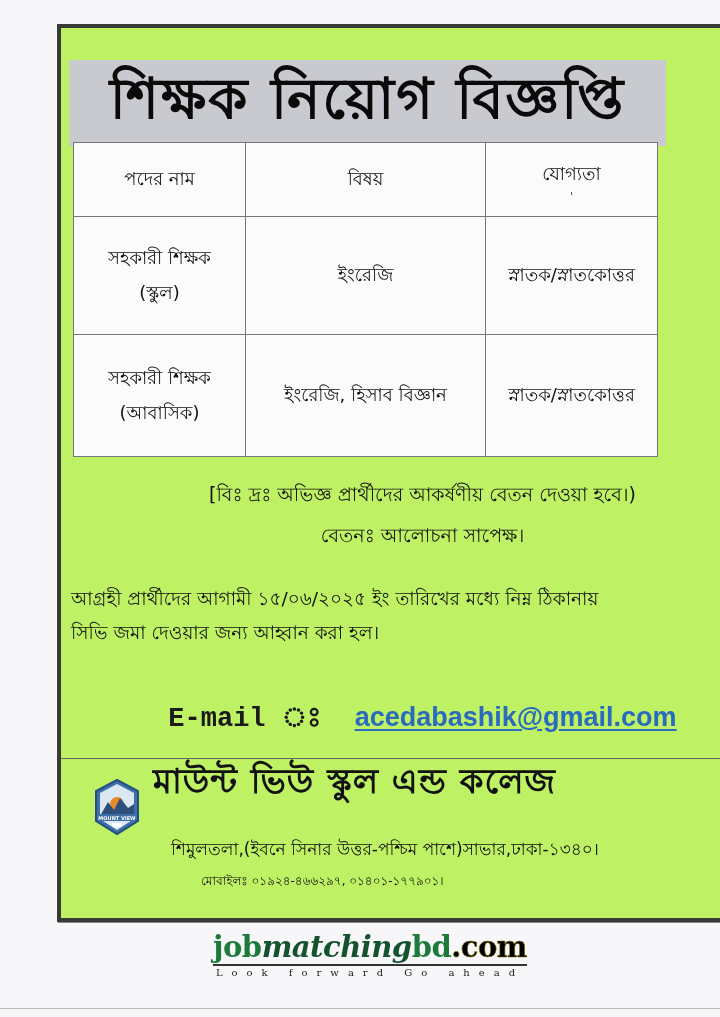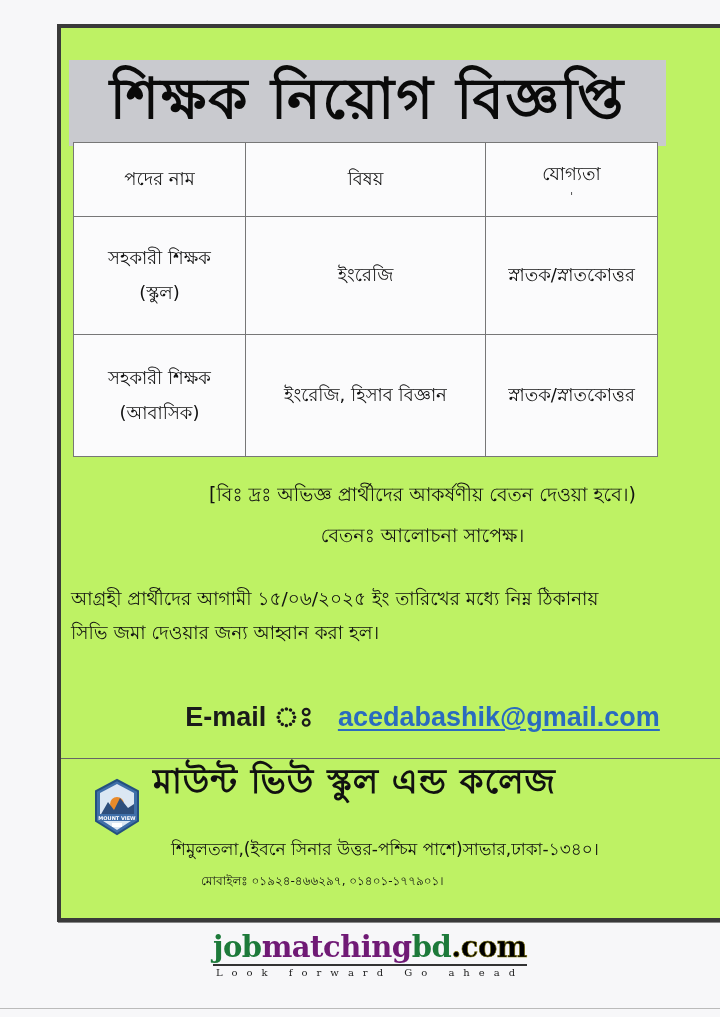--- a/index.html
+++ b/index.html
@@ -66,21 +66,21 @@
     .note { top: 452px; font-size: 19px; }
     .salary { top: 493px; font-size: 19px; }
     .apply {
       position: absolute; left: 10px; top: 518px;
       font-size: 18.5px; line-height: 34px; text-align: left;
       white-space: nowrap;
       margin-top: 36px;
     }
     .cv { top: 618px; font-size: 19px; font-weight: bold; }
     .email-line { top: 668px; font-size: 27px; font-weight: bold; }
-    .email-line .lbl { color: #1a1a1a; font-family: Liberation Sans, sans-serif; }
+    .email-line .lbl { color: #1a1a1a; font-family: Liberation Mono, monospace; }
     .email-line a {
       color: #2a6bbf; text-decoration: underline; text-underline-offset: 3px;
       font-family: "Liberation Sans", sans-serif;
       margin-left: 17px;
     }
     .divider {
       position: absolute; left: 0; top: 730px;
       width: 100%; height: 0; border-top: 1.5px solid #666;
     }
     .logo {
@@ -104,21 +104,21 @@
       position: absolute; left: 195px; top: 930px;
       width: 350px; text-align: center;
     }
     .brand .name {
       font-family: "DejaVu Serif", serif;
       font-weight: bold; font-size: 29px; letter-spacing: -0.5px;
       border-bottom: 2px solid #333; display: inline-block;
       padding-bottom: 0; line-height: 34px;
     }
     .brand .g { color: #1d7a3a; }
-    .brand .r { color: #701a75; }
+    .brand .r { color: #14532d; font-style: italic; }
     .brand .y { color: #000000; -webkit-text-stroke: 0.6px #7a6f00; }
     .brand .tag {
       font-family: "DejaVu Serif", serif;
       font-size: 10px; letter-spacing: 9px; color: #222;
       margin-top: 1px;
     }
     .bottom-rule {
       position: absolute; left: 0; top: 1008px; width: 720px;
       border-top: 1px solid #bbb;
     }

